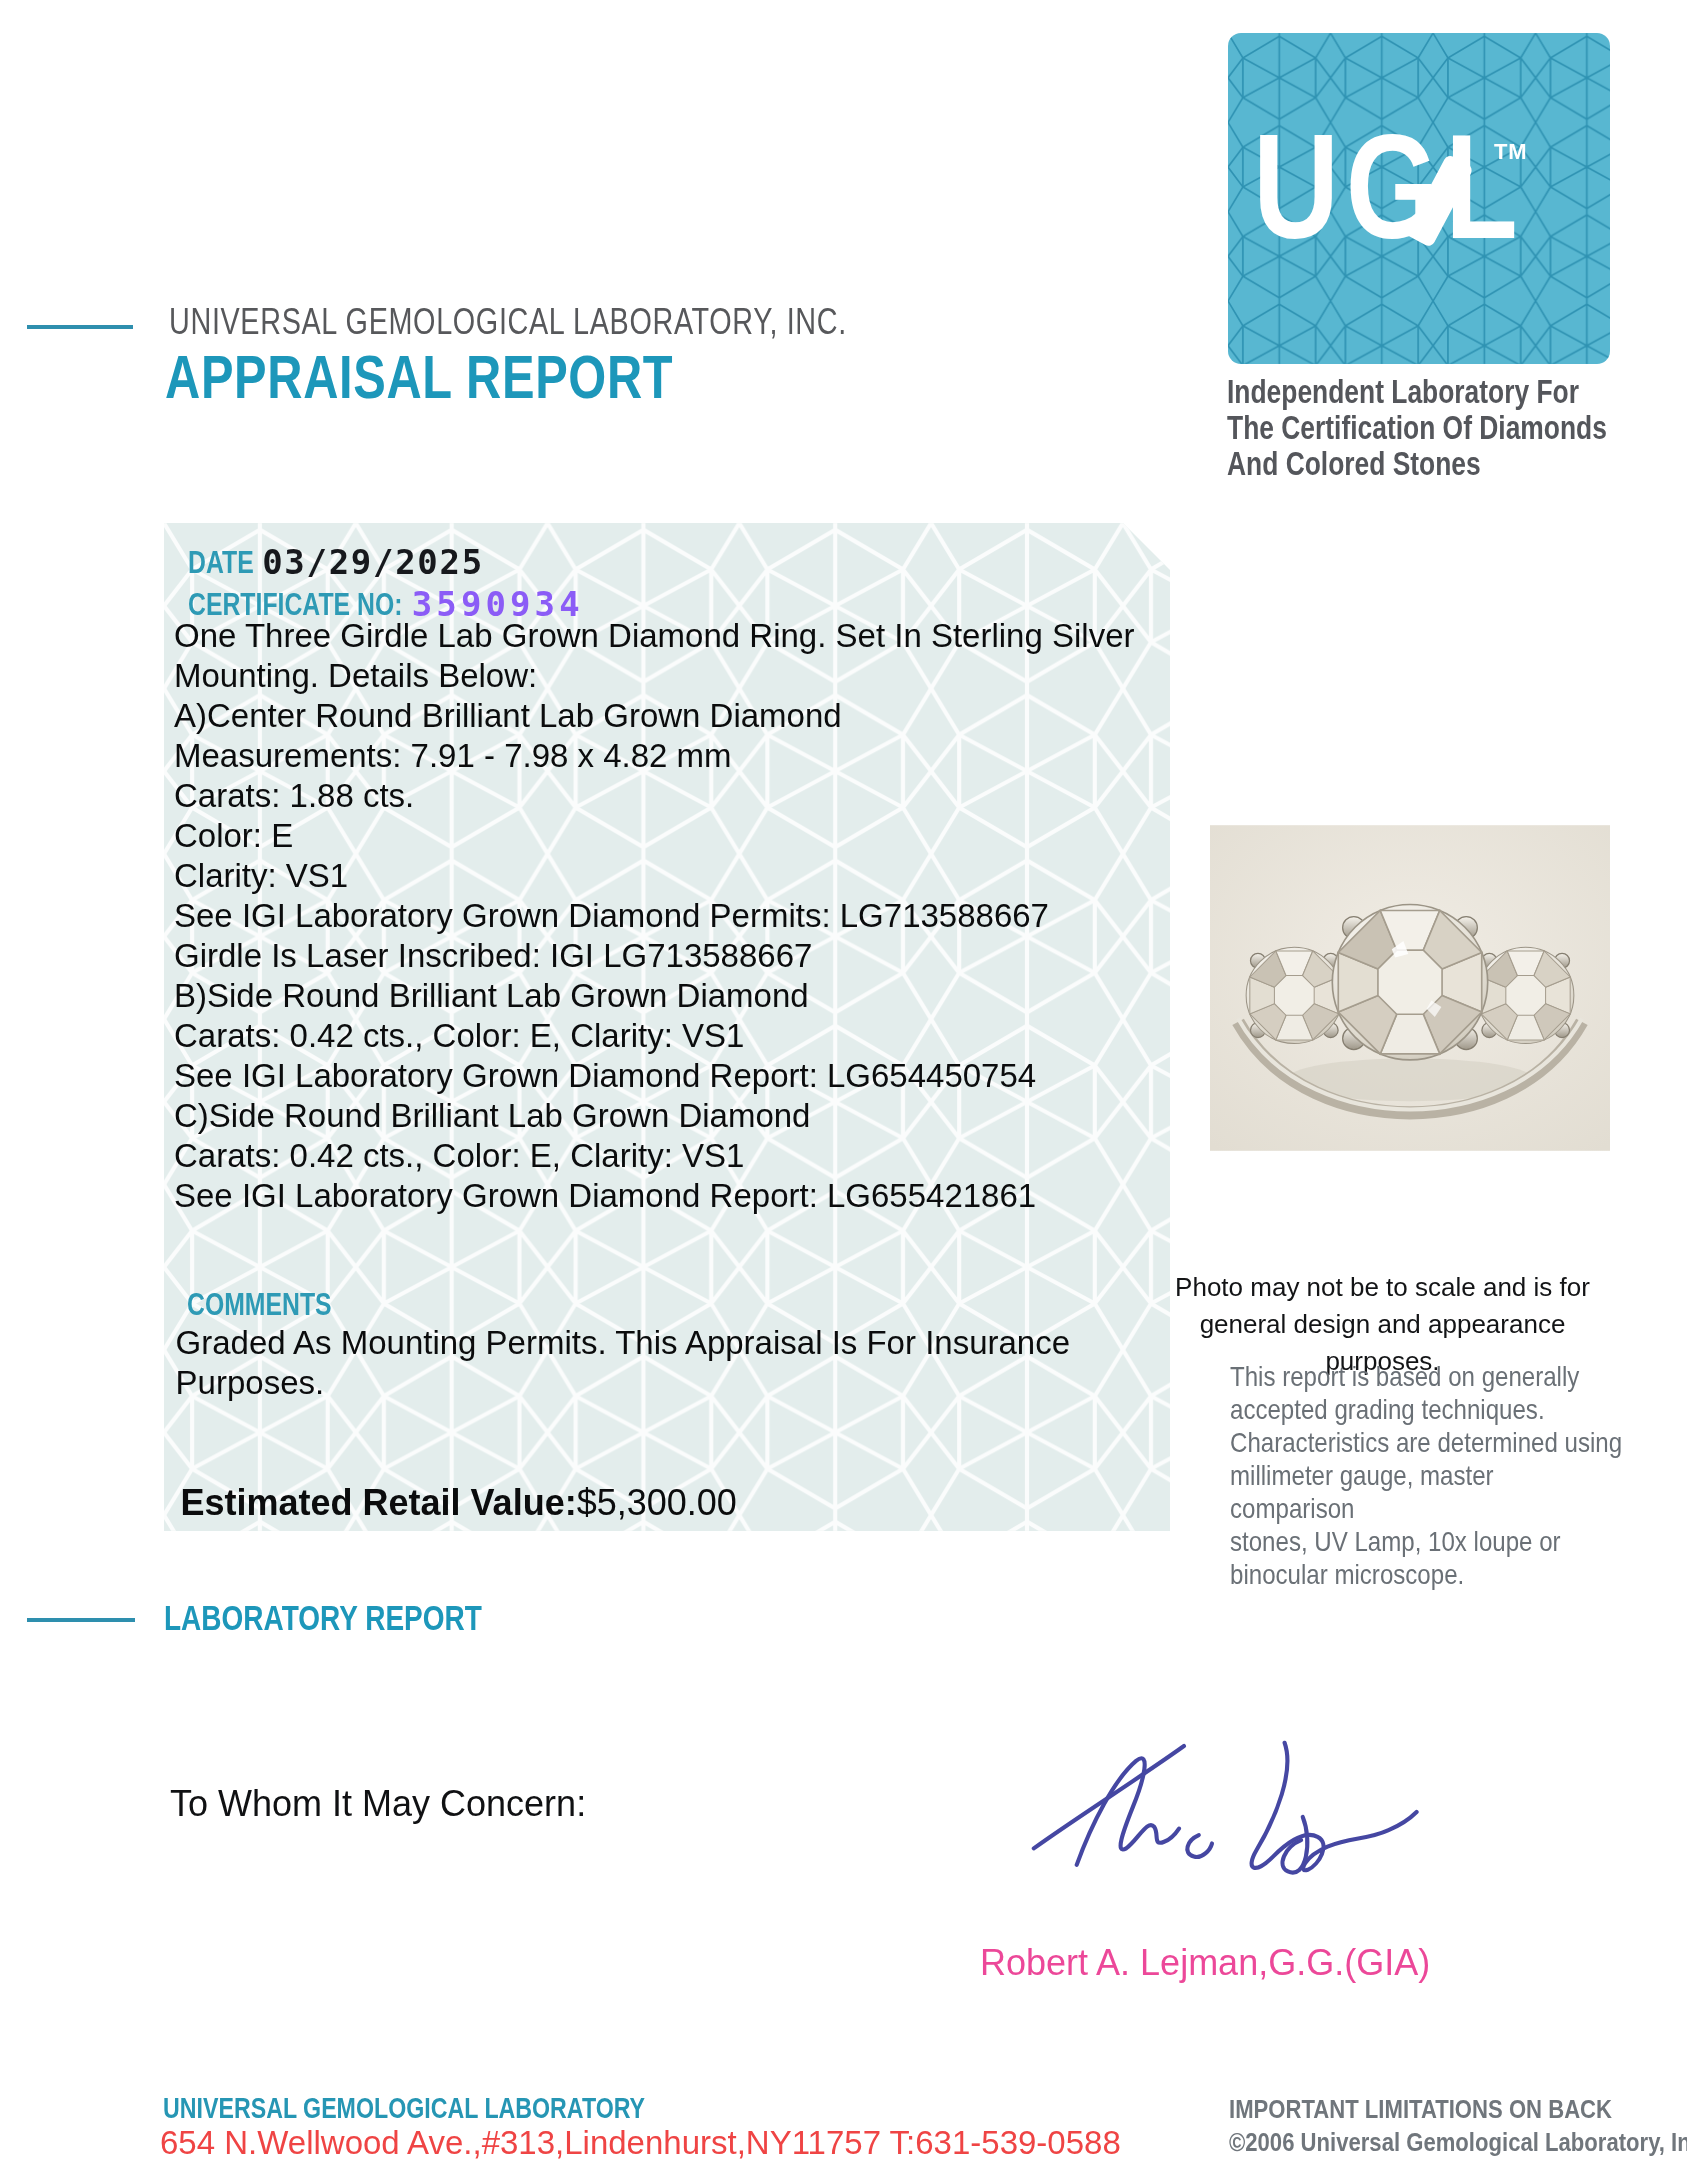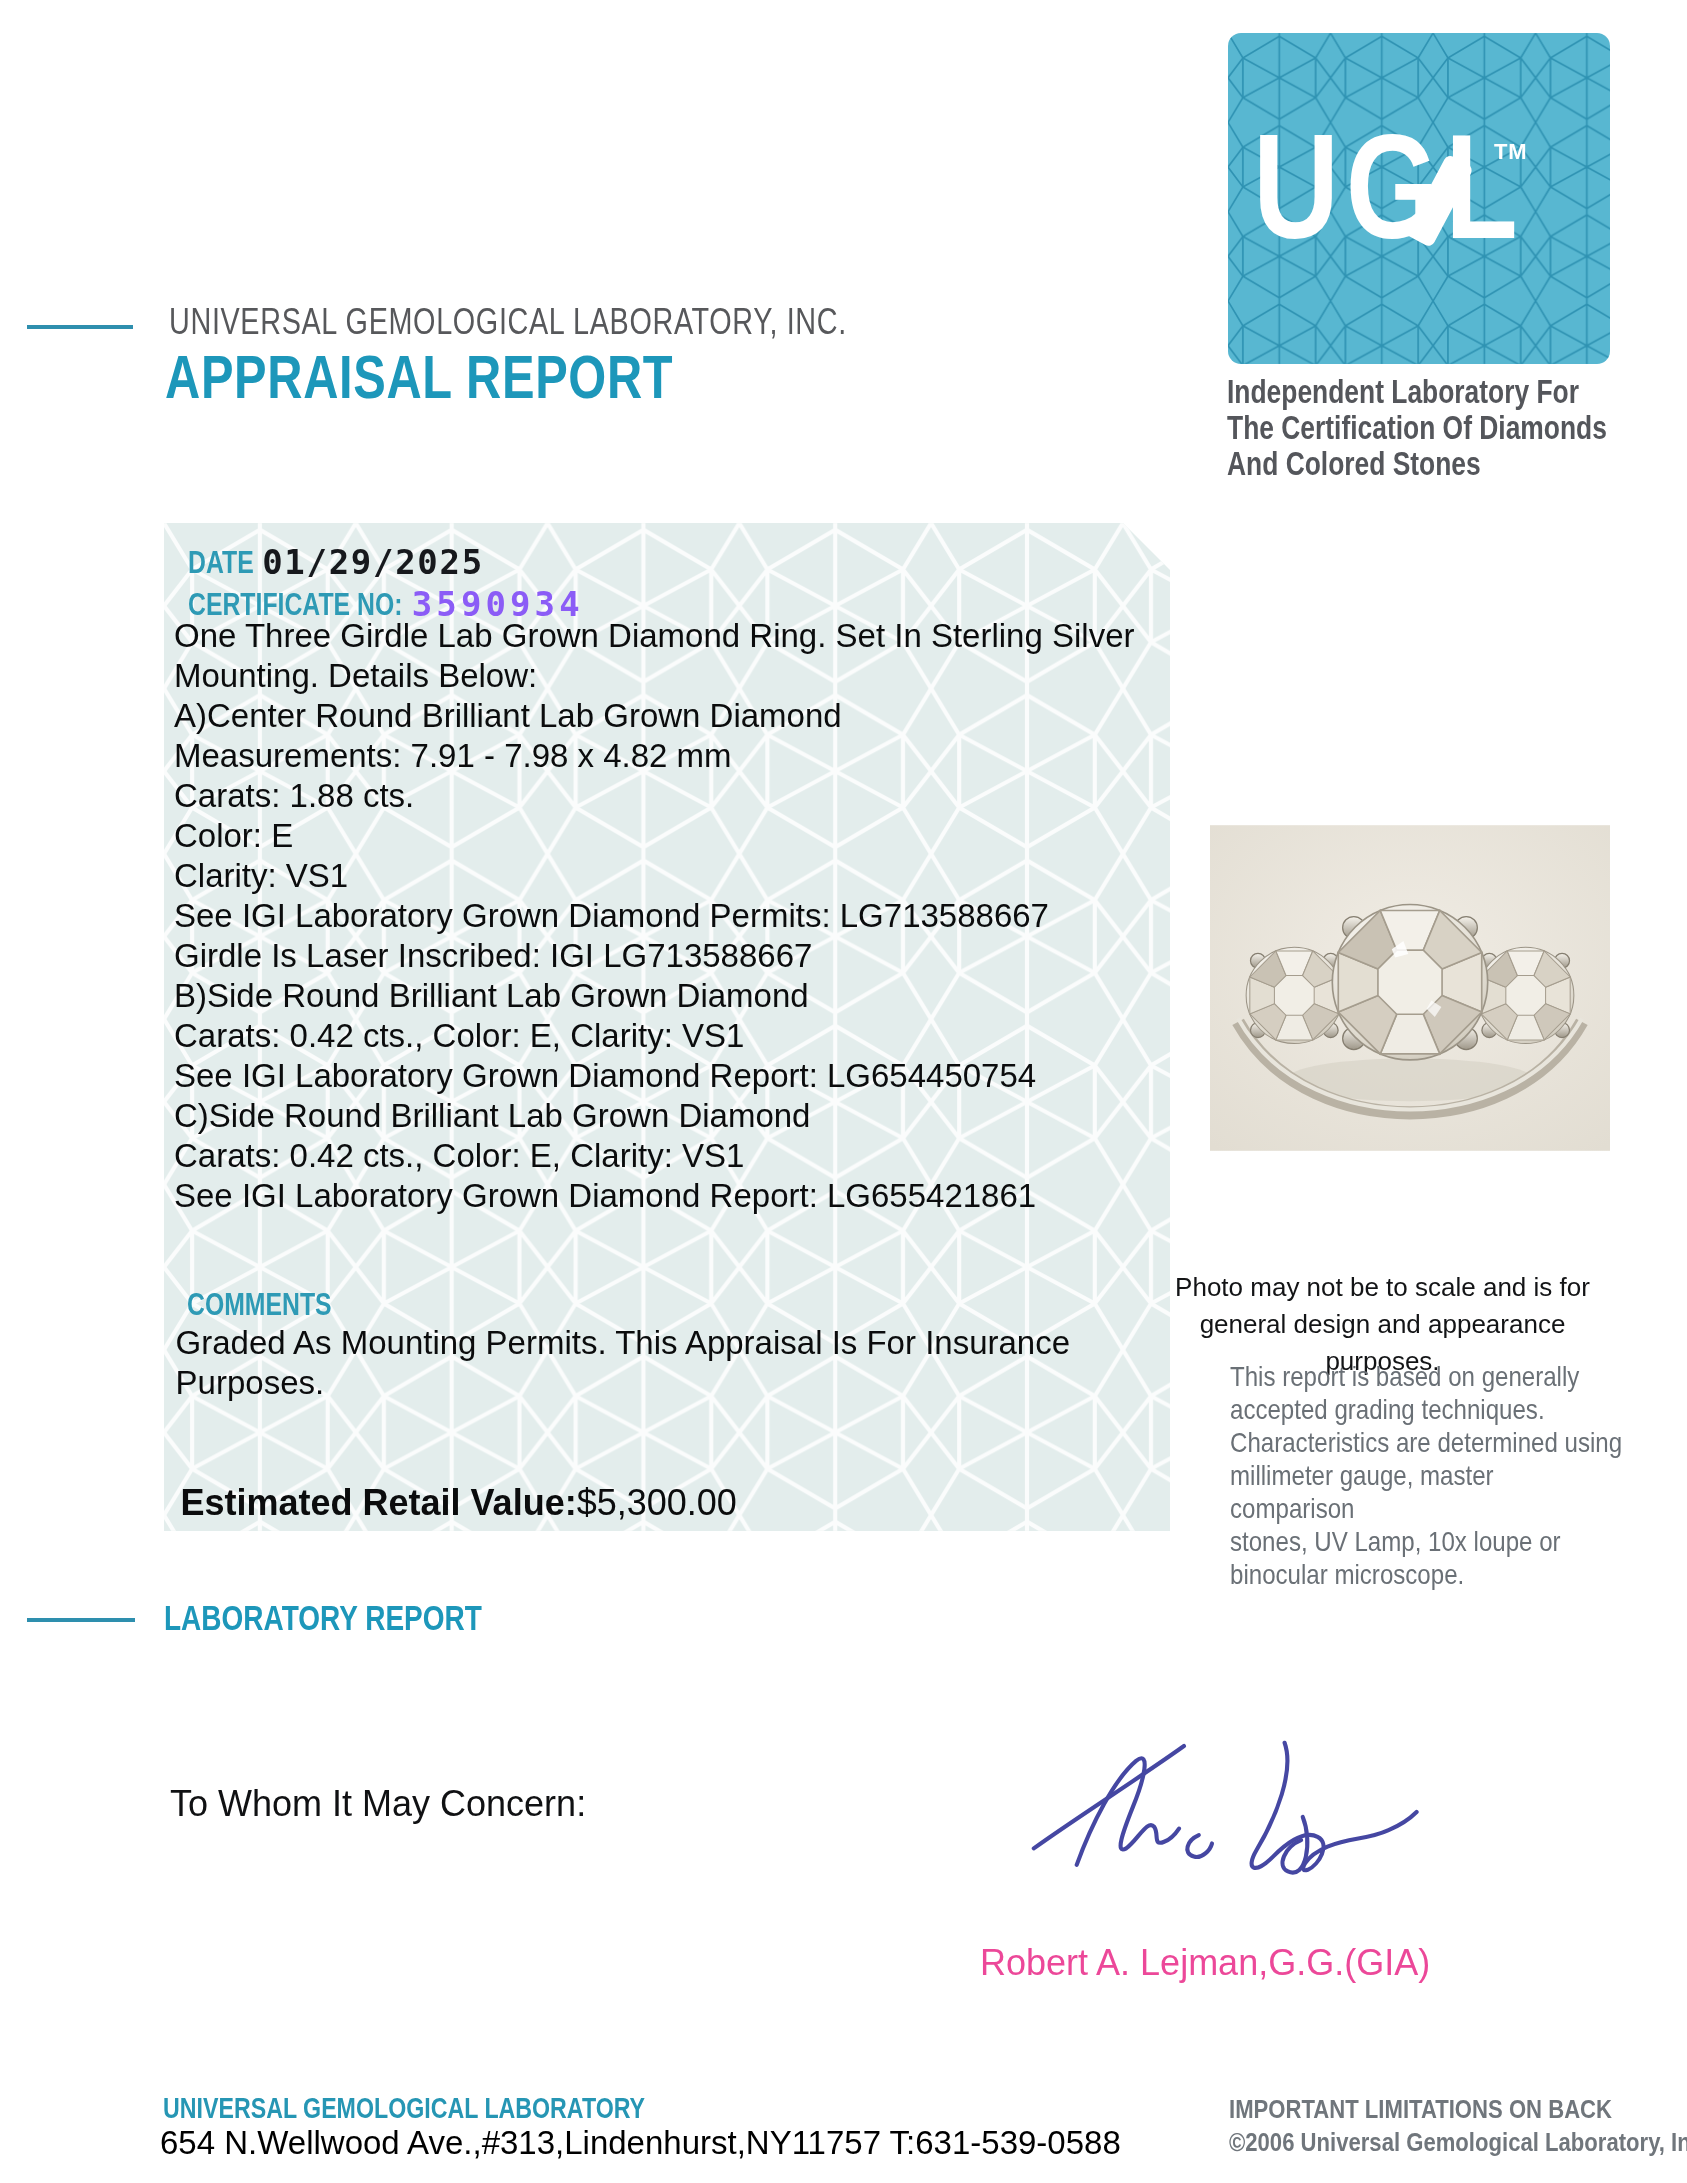--- a/index.html
+++ b/index.html
@@ -47,21 +47,21 @@
 
   
   .lr-dash{left:26.5px;top:1618px;width:108px;height:4.1px;background:#2e8fae;}
   .lr-heading{left:164px;top:1598px;font-size:35px;font-weight:bold;color:#1d97ba;}
   .salutation{left:170px;top:1783px;font-size:36px;color:#101113;}
   .signature{left:1022px;top:1718px;width:413px;height:165px;}
   .signatory{left:980px;top:1942px;font-size:36px;color:#ec4899;}
 
   
   .ft-company{left:163px;top:2092px;font-size:29px;font-weight:bold;color:#2696b4;}
-  .ft-address{left:160px;top:2124px;font-size:33px;color:#000000;}
+  .ft-address{left:160px;top:2124px;font-size:33px;color:#ef4444;}
   .ft-limits{left:1229px;top:2094px;font-size:26px;font-weight:bold;color:#70767c;}
   .ft-copy{left:1229px;top:2127px;font-size:26px;font-weight:bold;color:#70767c;}
 </style>
 </head>
 <body>
 
 <div id="page">
 
   <div class="abs hdr-dash"></div>
   <div class="abs company cond">UNIVERSAL GEMOLOGICAL LABORATORY, INC.</div>
@@ -99,21 +99,21 @@
             <path d="M116,8 L116,192 M34,56 L198,144 M198,56 L34,144"></path>
             <path d="M0,0 L34,56 M232,0 L198,56 M0,200 L34,144 M232,200 L198,144 M0,100 L34,56 M0,100 L34,144 M232,100 L198,56 M232,100 L198,144 M116,8 L116,0 M116,192 L116,200"></path>
           </g>
         </pattern>
       </defs>
       <rect width="1217" height="1219" fill="url(#mesh)"></rect>
     </svg>
 
     <div class="row-date">
       <span class="lab">DATE</span>
-      <span class="mono dateval">01/29/2025</span>
+      <span class="mono dateval">03/29/2025</span>
     </div>
     <div class="row-cert">
       <span class="lab">CERTIFICATE NO:</span>
       <span class="mono certval">3590934</span>
     </div>
 
     <div class="body-lines">
       <div>One Three Girdle Lab Grown Diamond Ring. Set In Sterling Silver</div>
       <div>Mounting. Details Below:</div>
       <div>A)Center Round Brilliant Lab Grown Diamond</div>

